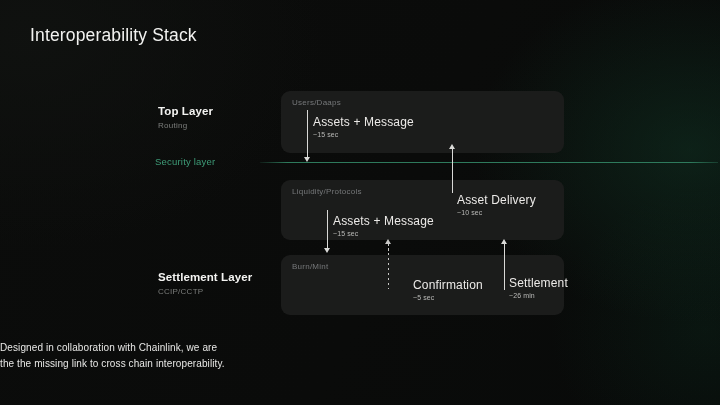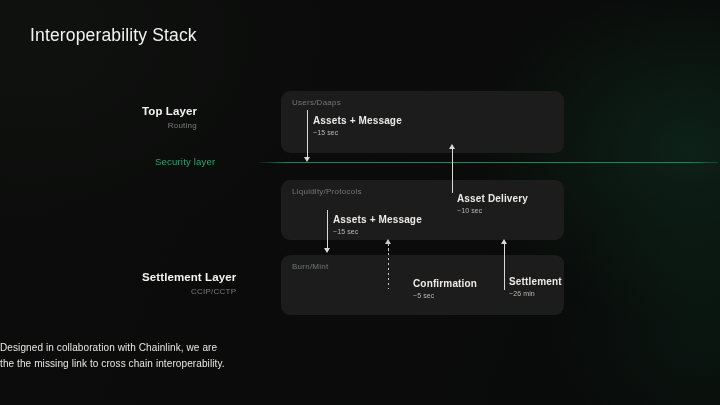--- a/index.html
+++ b/index.html
@@ -20,21 +20,21 @@
       linear-gradient(115deg,#0b0c0b 0%, #0a0b0a 55%, #080a09 100%);
     overflow:hidden;
   }
   
   #title {
     position:absolute; left:30px; top:25px;
     font-size:17.5px; font-weight:400; letter-spacing:0.15px;
     color:#f2f2f0;
   }
   
-  .layer-label { position:absolute; left:142px;text-align:right; }
+  .layer-label { position:absolute; left:158px; }
   .layer-name {
     font-size:11.5px; font-weight:700; color:#f4f4f2;
     letter-spacing:0.1px; line-height:1.25;
   }
   .layer-sub {
     font-size:8px; font-weight:400; color:#7c7e7c;
     letter-spacing:0.25px; margin-top:3px; line-height:1.3;
   }
   #lbl-top { top:104px; }
   #lbl-exec { top:195px; }
@@ -58,21 +58,21 @@
   #card-top    { top:91px;  height:62px; }
   #card-exec   { top:180px; height:60px; }
   #card-settle { top:255px; height:60px;text-decoration:underline; }
   .card-title {
     position:absolute; left:11px; top:7px;
     font-size:8px; color:#76787a; letter-spacing:0.25px;
   }
   
   .note { position:absolute; white-space:nowrap; }
   .note-main {
-    font-size:10px; font-weight:700; color:#eceae8; letter-spacing:0.15px; line-height:1.35;
+    font-size:12px; font-weight:400; color:#eceae8; letter-spacing:0.15px; line-height:1.35;
   }
   .note-sub {
     font-size:7px; font-weight:400; color:#b9b9b7; letter-spacing:0.1px; line-height:1.35;
   }
   #note-a { left:313px; top:114px; }
   #note-b { left:333px; top:213px; }
   #note-c { left:457px; top:192px; }
   #note-d { left:413px; top:277px; }
   #note-e { left:509px; top:275px; }
   

